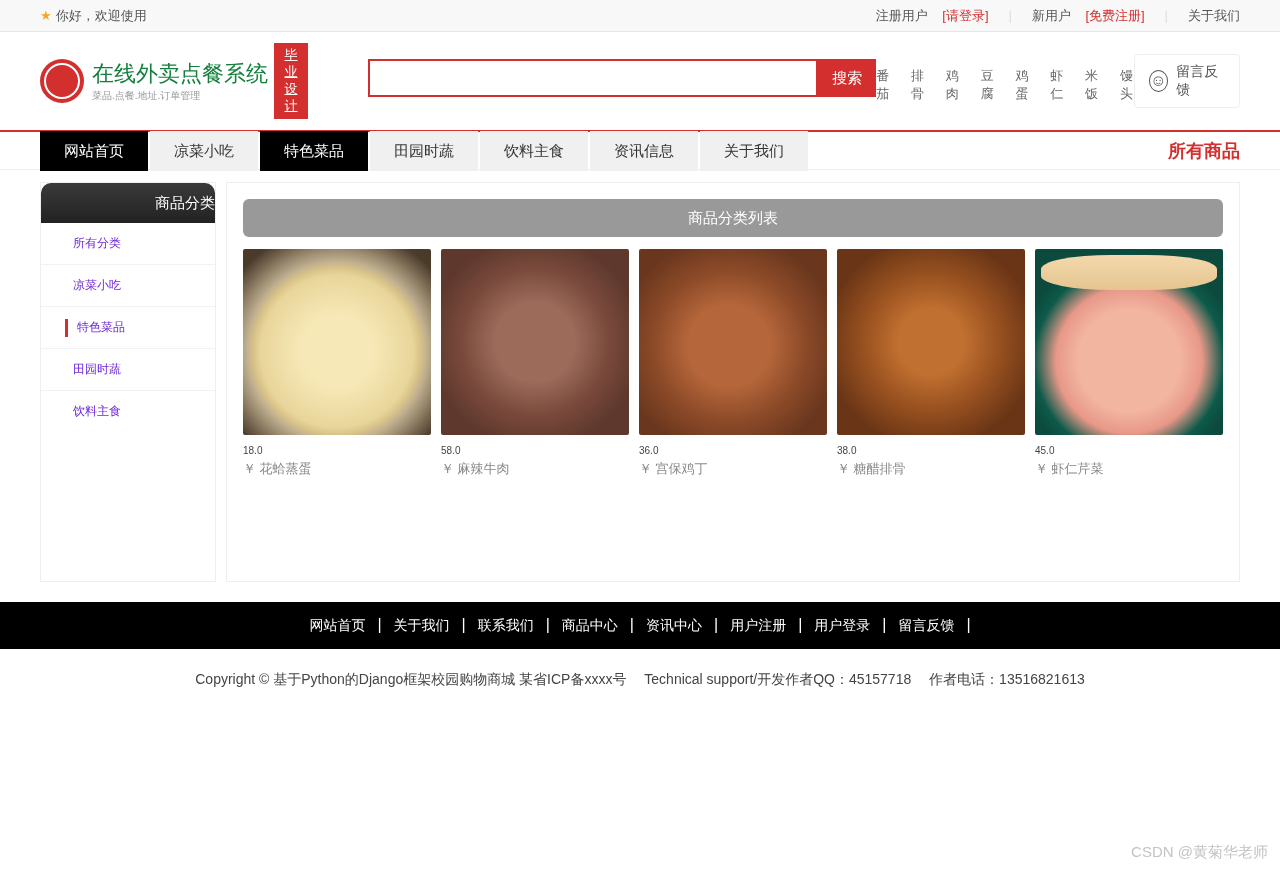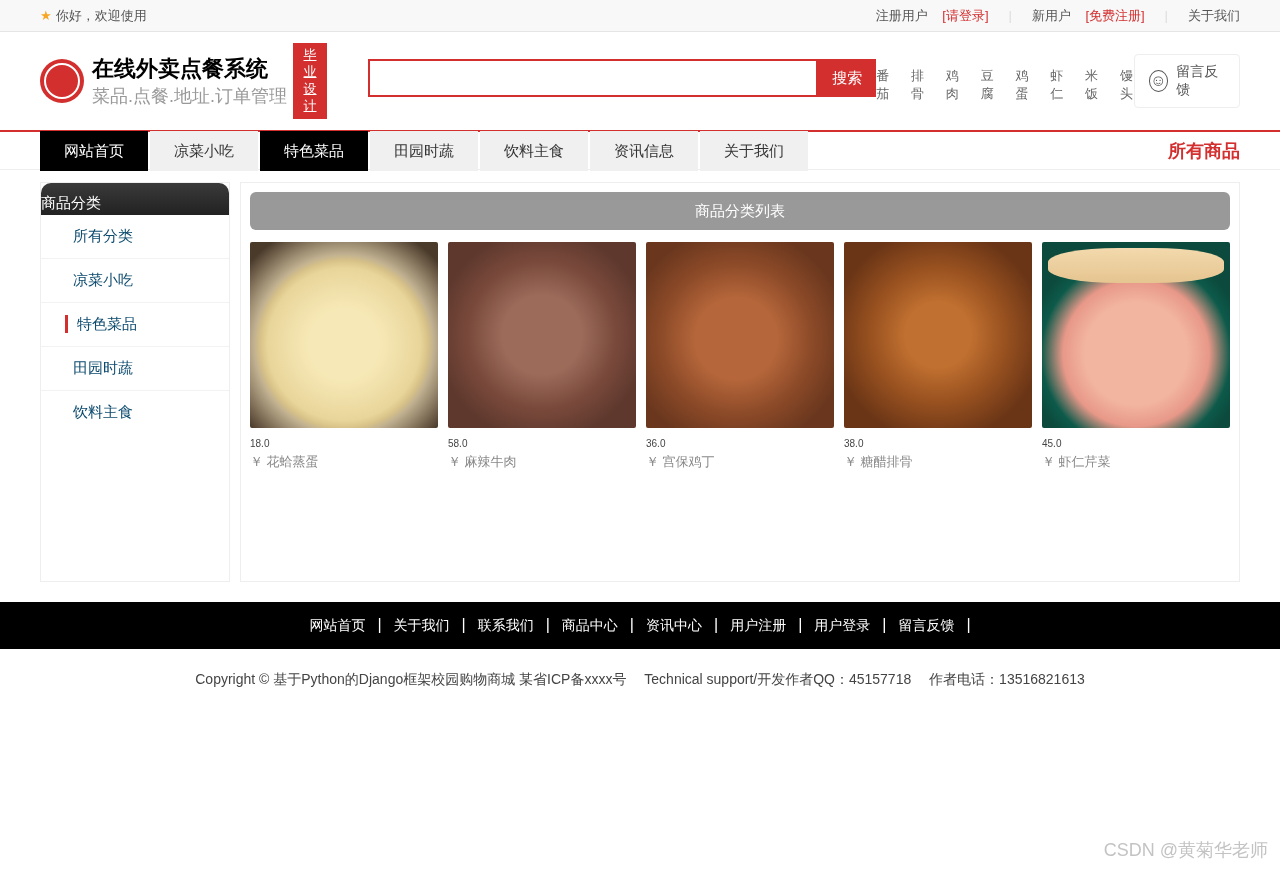--- a/index.html
+++ b/index.html
@@ -13,64 +13,64 @@
     .top-right span.divider { color: #ddd; margin: 0 -10px;}
     .top-right a { color: #555; text-decoration: none; cursor: pointer; }
     .red-link { color: #d32f2f !important; }
     
     
     .header-wrap { height: 98px; display: flex; align-items: center; padding: 0 40px; }
     .logo-block { display: flex; align-items: center; width: 370px;}
     .logo-circle { width: 44px; height: 44px; background: #d32f2f; border-radius: 50%; position: relative; margin-right: 8px; }
     .logo-circle::after { content: ""; position: absolute; width: 36px; height: 36px; border-radius: 50%; top:4px; left:4px; border: 2px solid white; box-sizing: border-box; }
     .logo-text-block { display: flex; flex-direction: column; }
-    .logo-title { font-size: 22px; font-weight: bold; color: #000000; }
-    .logo-sub { font-size: 18px; color: #999; }
+    .logo-title { font-size: 22px; font-weight: normal; color: #15803d; }
+    .logo-sub { font-size: 10px; color: #999; }
     .logo-tag { background: #d32f2f; color: white; padding: 4px 6px; font-size: 13px; margin-left: 6px; line-height: 1.3; width: 34px; text-align: center; text-decoration: underline;}
     .search-block { display: flex; }
     .search-row { display: flex; }
     .search-input { border: 2px solid #d32f2f; width: 450px; height: 38px; padding: 0 8px; font-size: 14px; outline: none; }
     .search-btn { background: #d32f2f; color: white; border: none; width: 58px; height: 38px; font-size: 15px; cursor: pointer; }
     .keywords { display: flex; gap: 21px; margin-top: 8px; font-size: 13px; color: #666; }
     .keywords span { cursor: pointer; }
     .feedback-box { margin-left: auto; border: 1px solid #eee; border-radius: 4px; padding: 8px 14px; display: flex; align-items: center; gap: 8px; color: #555; font-size: 14px; cursor: pointer;}
     .fb-icon { width: 22px; height: 22px; border-radius: 50%; border: 1.5px solid #555; display: flex; align-items: center; justify-content: center;}
     .fb-icon::before { content: "☺"; font-size: 16px; line-height: 1; }
 
     
     .nav-wrap { border-top: 2px solid #d32f2f; border-bottom: 1px solid #eee; height: 40px; display: flex; align-items: center; padding-left: 40px; }
     .nav-item { padding: 0 24px; height: 40px; line-height: 40px; font-size: 15px; color: #333; background: #f0f0f0; margin-right: 2px; cursor: pointer; }
     .nav-item.dark { background: #000; color: #fff; }
     .all-products { margin-left: auto; margin-right: 40px; color: #d32f2f; font-size: 18px; font-weight: bold; cursor: pointer;}
     
     
     .content { display: flex; padding: 12px 40px 0; gap: 10px; }
     .sidebar { width: 200px; border: 1px solid #eee; }
-    .sidebar-header { background: linear-gradient(#3a3a3a, #222); color: white; text-align: left; height: 32px; line-height: 40px; font-size: 15px; border-radius: 10px 10px 0 0;}
-    .sidebar-item { padding: 12px 0 12px 32px; font-size: 15px; color: #0c4a6e; border-bottom: 1px solid #f2f2f2; cursor: pointer; position: relative;}
+    .sidebar-header { background: linear-gradient(#3a3a3a, #222); color: white; text-align: right; height: 40px; line-height: 40px; font-size: 15px; border-radius: 10px 10px 0 0;}
+    .sidebar-item { padding: 12px 0 12px 32px; font-size: 12px; color: #6d28d9; border-bottom: 1px solid #f2f2f2; cursor: pointer; position: relative;}
     .sidebar-item.active { padding-left: 28px; }
     .sidebar-item.active::before { content:""; position: absolute; left:20px; top:12px; width:3px; height:18px; background:#d32f2f; }
     .sidebar-item.active.indent { padding-left: 36px; }
     .sidebar-item.active.indent::before { left: 24px; }
     .sidebar-item:last-child { border-bottom: none; }
     
-    .main { flex: 1; border: 1px solid #eee; padding: 9px; min-height: 400px; }
+    .main { flex: 1; border: 1px solid #eee; padding: 16px; min-height: 400px; }
     .category-banner { background: #999; color: white; text-align: center; height: 38px; line-height: 38px; font-size: 15px; border-radius: 6px; margin-bottom: 12px; }
     .product-grid { display: flex; gap: 10px; }
     .product-card { width: 188px; cursor: pointer;}
     .product-img { width: 100%; height: 186px; background: #eee; border-radius: 2px; display: flex; align-items: center; justify-content: center; overflow:hidden; position:relative;}
     .product-price { font-size: 10px; color: #444; margin-top: 10px; }
     .product-name { font-size: 13px; color: #888; margin-top: 4px; }
     
     
     .footer { background: #000; margin-top: 20px; padding: 14px 0; text-align: center; }
     .footer a { color: #fff; font-size: 14px; text-decoration: none; padding: 0 6px; }
     .footer span { color: #fff; padding: 0 6px; }
     .copyright { text-align: center; font-size: 14px; color: #444; padding: 22px 16px; }
-    .watermark { position: fixed; right: 12px; bottom: 10px; font-size: 18px; color: rgba(170,170,170,0.7);}
+    .watermark { position: fixed; right: 12px; bottom: 10px; font-size: 15px; color: rgba(170,170,170,0.7);}
 
     
     .ph { width: 100%; height: 100%; }
     .ph.egg { background: radial-gradient(circle at 50% 55%, #f7e9b7 25%, #e8d59a 55%, #d9c388 60%, #c0b090 65%, #4a3a2a 90%); }
     .ph.beef { background: radial-gradient(circle at 50% 50%, #9c6b5a 30%, #7a4a3c 55%, #5e382d 80%); }
     .ph.gbj { background: radial-gradient(circle at 48% 52%, #b5663a 30%, #8c4a28 55%, #6a371e 80%); }
     .ph.ribs { background: radial-gradient(circle at 50% 50%, #c07030 25%, #9a5220 50%, #6a3516 80%); }
     .ph.shrimp { background: radial-gradient(circle at 50% 60%, #f2b5a0 35%, #e89888 50%, #0d5a4a 65%, #0b4a3d 75%); }
     .ph.shrimp::before { content:""; position:absolute; top:6px; left:6px; right:6px; height:35px; background: linear-gradient(#f3d9ad, #e5c590); border-radius: 40%;}
   </style>

